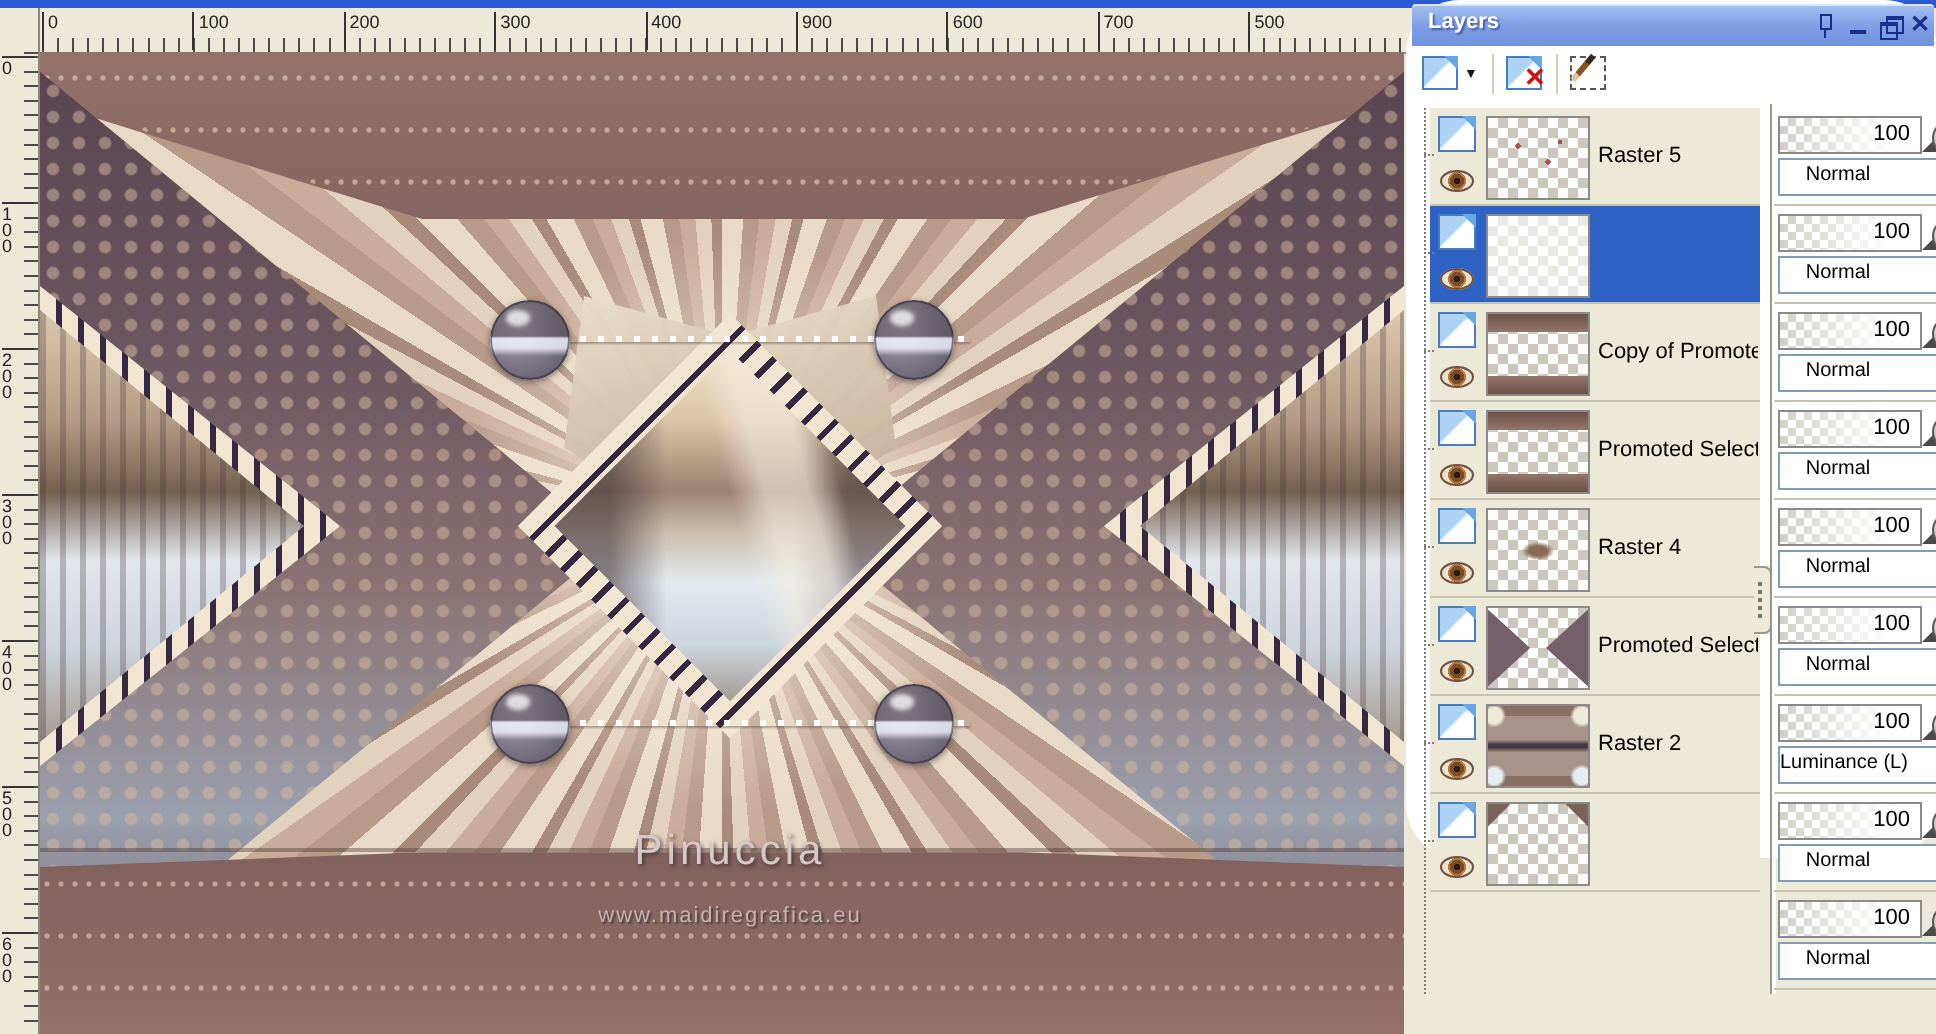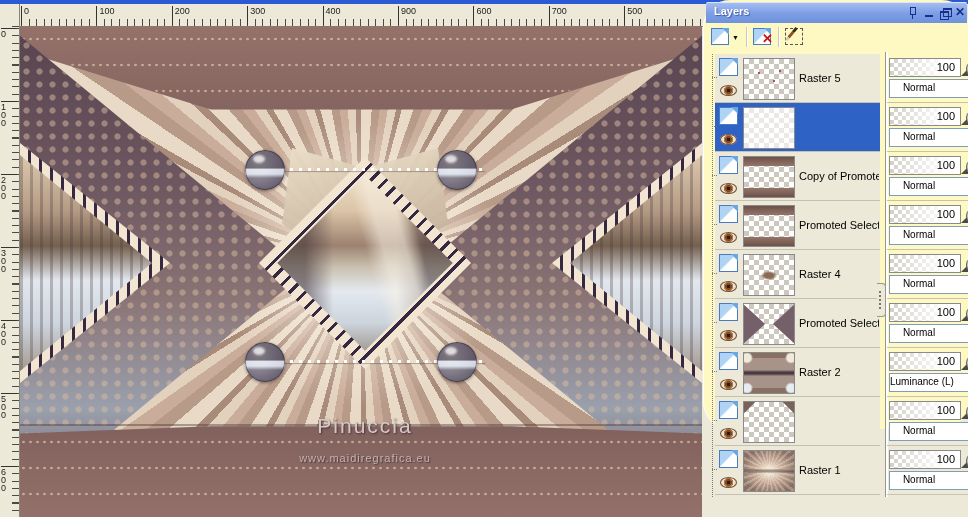--- a/index.html
+++ b/index.html
@@ -88,21 +88,21 @@
   .sphere::after{content:"";position:absolute;left:8px;top:5px;width:12px;height:8px;border-radius:50%;
     background:rgba(255,255,255,.75);filter:blur(1px);}
   #sph-tl{left:225px;top:124px;} #sph-tr{left:417px;top:124px;}
   #sph-bl{left:225px;top:316px;} #sph-br{left:417px;top:316px;}
   #wm-title{left:0;top:388px;width:690px;text-align:center;font-size:21px;letter-spacing:2px;
     color:#d4c9c9;text-shadow:1px 1px 2px rgba(60,40,45,.8);}
   #wm-url{left:0;top:426px;width:690px;text-align:center;font-size:11px;letter-spacing:1px;
     color:#c3b2b0;text-shadow:1px 1px 1px rgba(60,40,45,.7);}
 
   
-  #palette{left:703px;top:0;width:265px;height:429px;background:#fef9c3;border-left:1px solid #fff;border-radius:27px;}
+  #palette{left:703px;top:0;width:265px;height:429px;background:#ffffff;border-left:1px solid #fff;border-radius:27px;}
   #titlebar{left:2px;top:2px;width:261px;height:21px;border-radius:2px 2px 0 0;
     background:linear-gradient(180deg,#a8c0f2 0%,#7d9ee4 55%,#6f92de 100%);
     box-shadow:inset 0 1px 0 rgba(255,255,255,.6);}
   #titlebar .t{position:absolute;left:8px;top:3px;font-size:11px;font-weight:bold;color:#fff;
     text-shadow:1px 1px 1px rgba(20,40,110,.55);}
   .tbtn{position:absolute;top:4px;width:13px;height:14px;color:#17308e;}
   #btn-pin{left:200px;} #btn-min{left:217px;} #btn-restore{left:233px;} #btn-close{left:248px;}
   #btn-min i{position:absolute;left:2px;bottom:3px;width:8px;height:2px;background:#17308e;}
   #btn-close i{position:absolute;left:1px;top:-1px;font-size:12px;font-weight:bold;font-style:normal;}
   #btn-restore i{position:absolute;left:4px;top:2px;width:7px;height:6px;border:1px solid #17308e;border-top-width:2px;}
@@ -348,27 +348,20 @@
         <span class="eye"></span>
         <span class="thumb t-mirror"></span>
         <span class="lname">Raster 2</span>
       </div>
       <div class="lrow" style="top: 343px;">
         <span class="stub"></span>
         <span class="lsheet"></span>
         <span class="eye"></span>
         <span class="thumb t-corners checker"></span>
       </div>
-      <div class="lrow" style="top: 392px;">
-        <span class="stub"></span>
-        <span class="lsheet"></span>
-        <span class="eye"></span>
-        <span class="thumb t-rays"></span>
-        <span class="lname">Raster 1</span>
-      </div>
     </div>
   <div class="abs" id="splitter"></div>
   <div class="abs" id="grip"></div>
   <div class="abs" id="controls">
       <div class="crow" style="top: 0px;">
         <span class="opbar">
           <span class="opval">100</span>
         </span>
         <span class="opmark"></span>
         <span class="linkcirc"></span>

